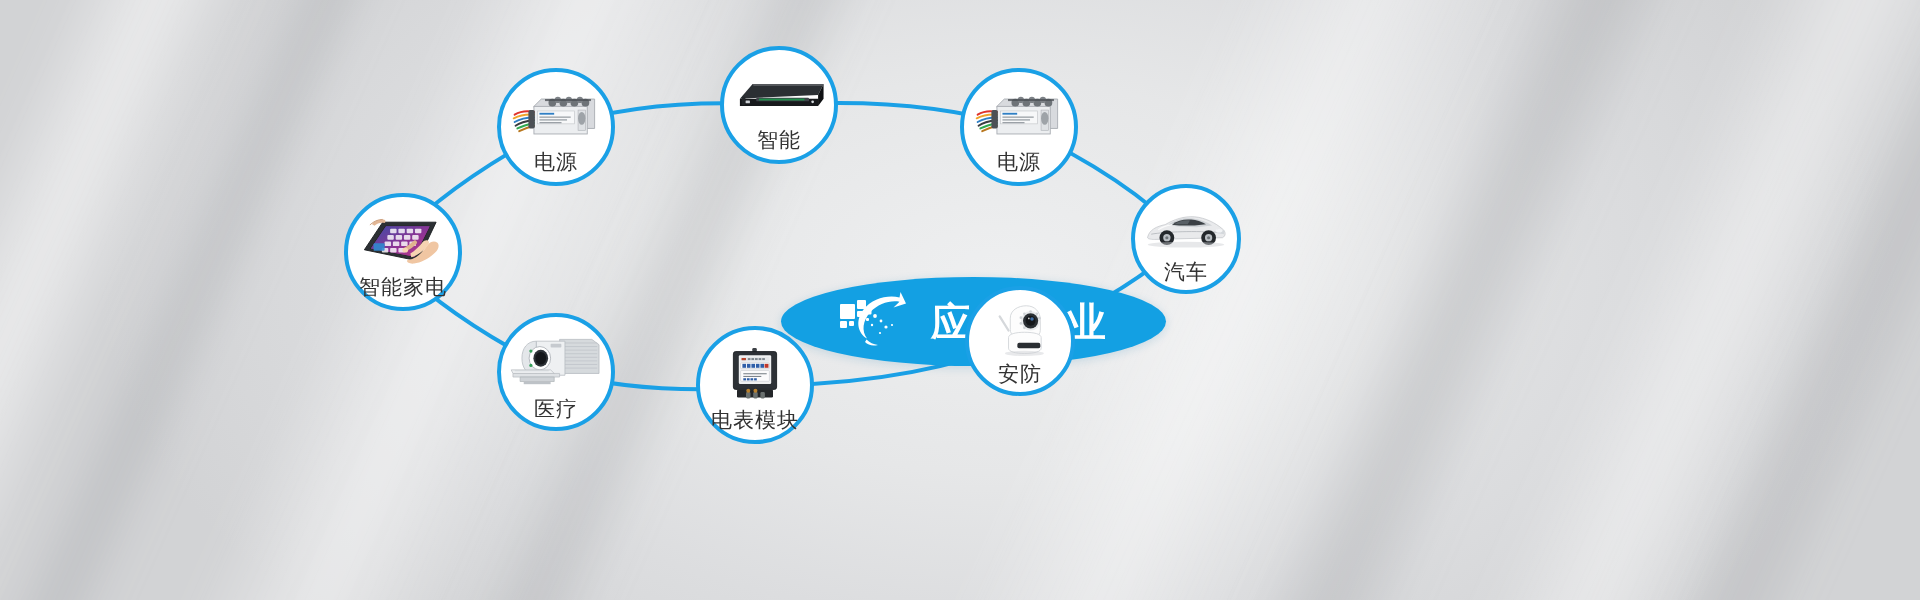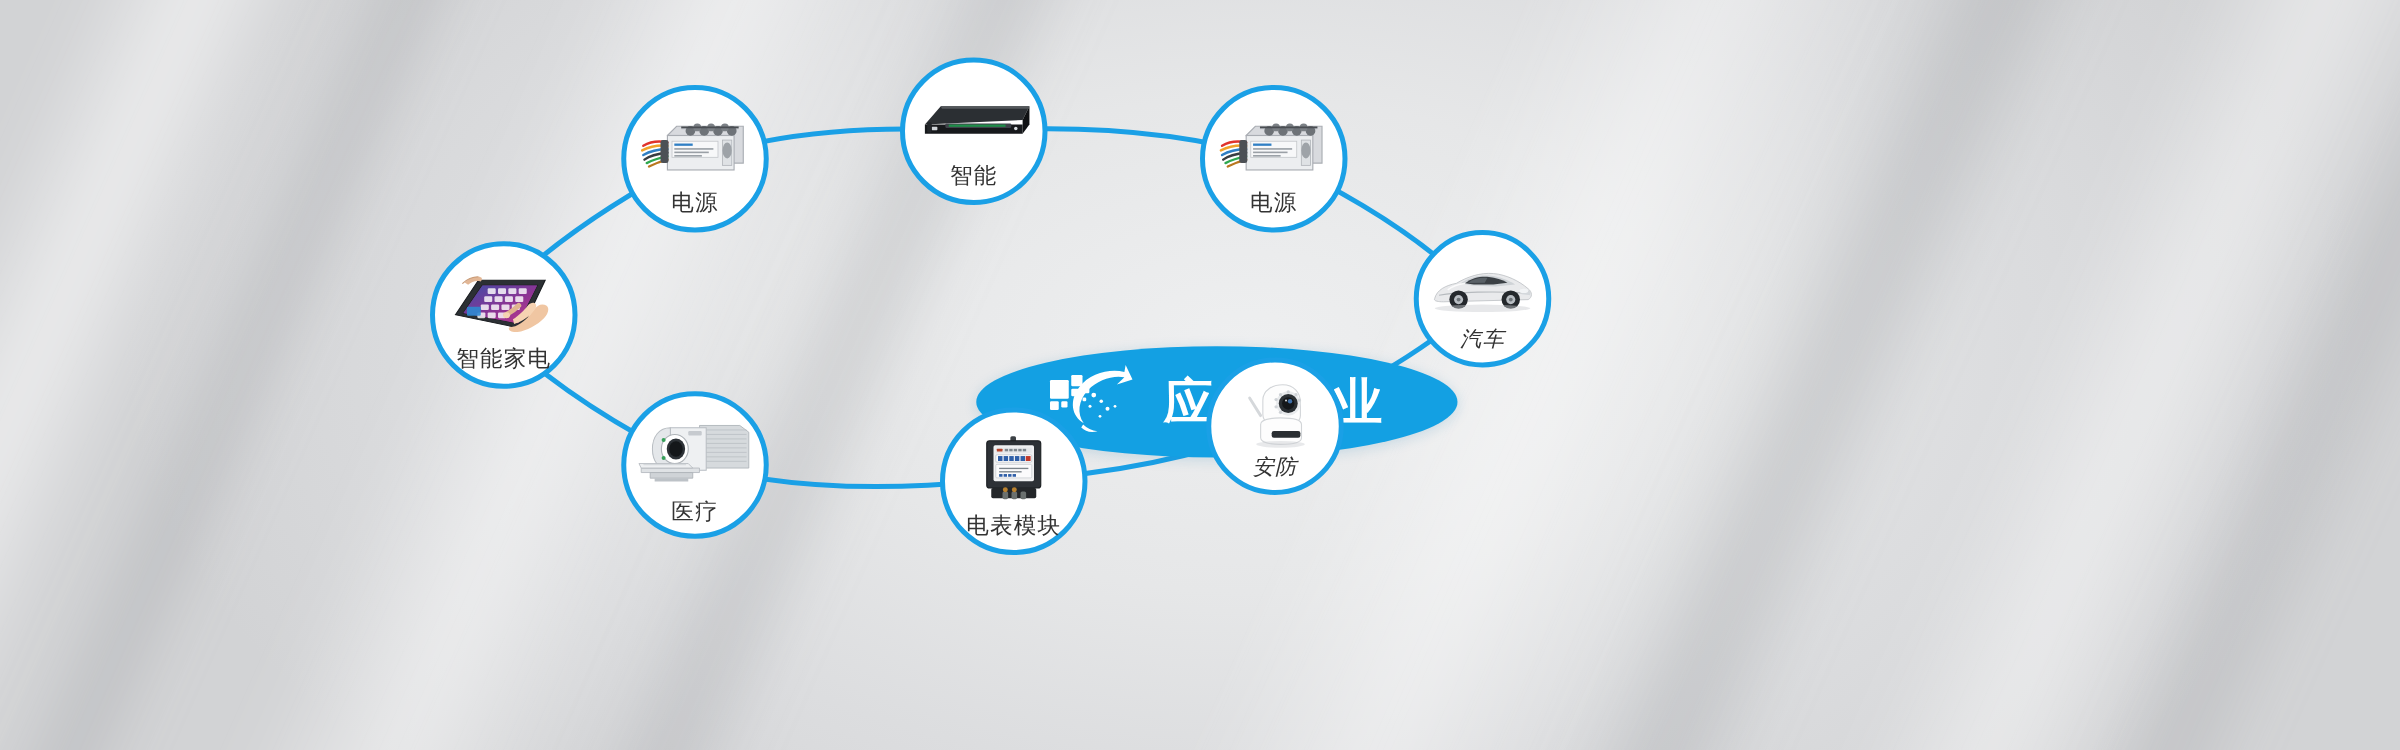--- a/index.html
+++ b/index.html
@@ -45,24 +45,24 @@
   .node{
     position:absolute;border-radius:50%;background:#ffffff;
     box-sizing:border-box;
     display:flex;flex-direction:column;align-items:center;justify-content:center;
   }
   .node-img{
     display:flex;align-items:center;justify-content:center;
     width:100%;height:52%;margin-top:6%;
   }
   .node-label{
-    color:#333333;font-size:18px;line-height:1;letter-spacing:1px;
+    color:#333333;font-size:21px;line-height:1;letter-spacing:1px;
     white-space:nowrap;margin-top:6px;
   }
-  .node.small .node-label{font-size:17px;font-style:italic;}
+  .node.small .node-label{font-size:21px;}
   .node-img svg{display:block;}
 </style>
 </head>
 <body>
 
 <div id="banner">
 
   <div class="streaks">
     <div class="streak s1"></div>
       <div class="streak s2"></div>
@@ -261,21 +261,21 @@
           <path d="M22 38 C22 34 30 32 40 32 C51 32 59 34 59 38 L59 50
                    C59 54 51 56 40 56 C30 56 22 54 22 50 Z" fill="#fdfdfd" stroke="#d2d5d8" stroke-width="1"></path>
           <rect x="32" y="44" width="26" height="6" rx="2" fill="#2a2e32"></rect>
           <ellipse cx="40" cy="56" rx="22" ry="3" fill="#cbced2" opacity=".45"></ellipse>
         </g>
       </svg>
     </span>
     <span class="node-label" style="color: rgb(51, 51, 51);">安防</span>
   </div>
 
-  <div class="node" style="left: 752px; top: 326px; width: 118px; height: 118px; border: 4px solid rgb(26, 160, 230); background: rgb(255, 255, 255);">
+  <div class="node" style="left: 696px; top: 326px; width: 118px; height: 118px; border: 4px solid rgb(26, 160, 230); background: rgb(255, 255, 255);">
     <span class="node-img">
       <svg viewBox="0 0 60 62" width="54" height="56">
         <g>
           <rect x="27" y="1" width="5" height="5" rx="1.4" fill="#3c4045"></rect>
           <rect x="6" y="5" width="48" height="42" rx="2.5" fill="#2d3136" stroke="#1b1e21" stroke-width="1"></rect>
           <rect x="12" y="9" width="36" height="32" rx="1.5" fill="#f0f1f2"></rect>
           <rect x="14" y="11" width="32" height="5" fill="#e6e8ea"></rect>
           <g fill="#b8442c">
               <rect x="15" y="12" width="5" height="2.6" rx=".5"></rect>
             </g>

